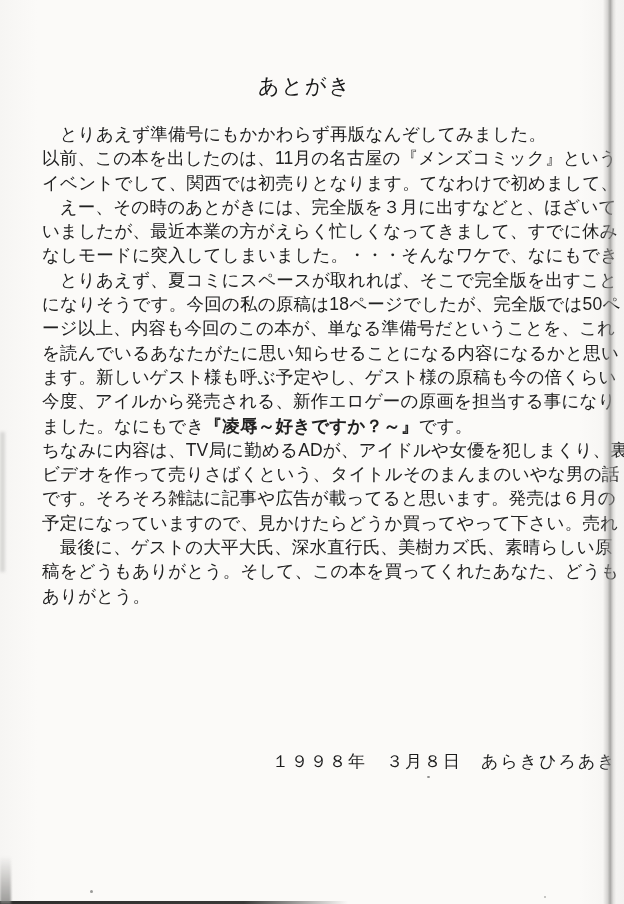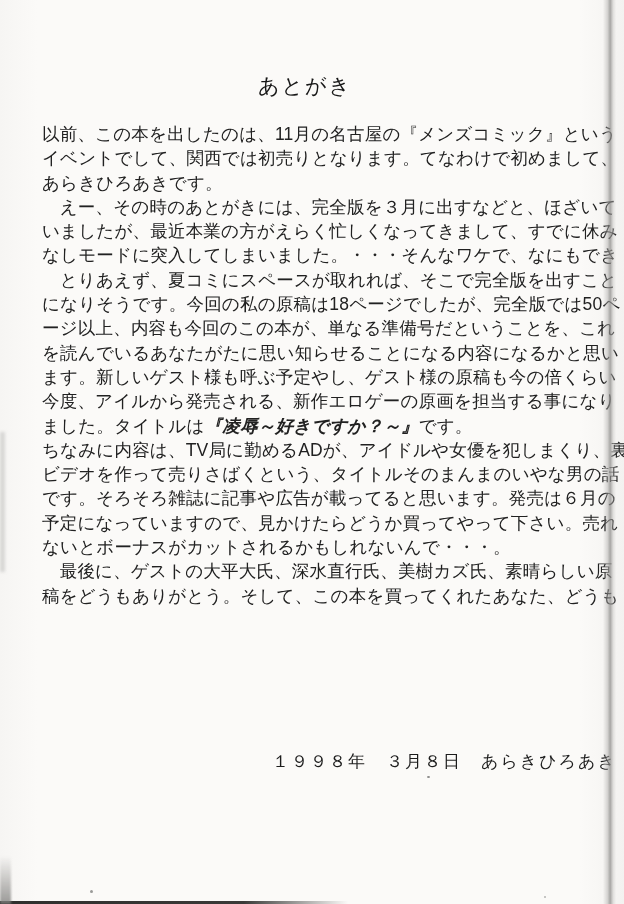--- a/index.html
+++ b/index.html
@@ -27,21 +27,21 @@
   .body-text{
     position:absolute;top:122px;left:42px;width:556px;
   }
   .line{
     height:24.3px;line-height:24.3px;
     font-size:17.5px;
     white-space:pre;
     letter-spacing:0.2px;
     color:var(--ink);
   }
-  .line .em{font-weight:700;font-style:italic;}
+  .line .em{font-weight:700;}
   .signature{
     position:absolute;top:750px;left:272px;
     font-size:17px;letter-spacing:2px;white-space:pre;
     color:#1c1c1c;
   }
   
   .scan-band-right{
     position:absolute;top:0;right:8px;width:13px;height:904px;
     background:linear-gradient(90deg,rgba(170,169,167,0) 0%,rgba(170,169,167,.45) 35%,rgba(140,139,137,.75) 55%,rgba(190,189,187,.4) 78%,rgba(190,189,187,0) 100%);
     filter:blur(.4px);
@@ -66,40 +66,40 @@
   .speck-c{left:544px;top:896px;width:2px;height:2px;background:#b5b5b3;}
 </style>
 </head>
 <body>
 
 <div class="page">
 
   <div class="page-title">あとがき</div>
 
   <div class="body-text">
+      <div class="line">　とりあえず準備号にもかかわらず再版なんぞしてみました。</div>
       <div class="line">以前、この本を出したのは、11月の名古屋の『メンズコミック』という</div>
       <div class="line">イベントでして、関西では初売りとなります。てなわけで初めまして、</div>
-      <div class="line">あらきひろあきです。</div>
       <div class="line">　えー、その時のあとがきには、完全版を３月に出すなどと、ほざいて</div>
       <div class="line">いましたが、最近本業の方がえらく忙しくなってきまして、すでに休み</div>
       <div class="line">なしモードに突入してしまいました。・・・そんなワケで、なにもでき</div>
       <div class="line">　とりあえず、夏コミにスペースが取れれば、そこで完全版を出すこと</div>
       <div class="line">になりそうです。今回の私の原稿は18ページでしたが、完全版では50ペ</div>
       <div class="line">ージ以上、内容も今回のこの本が、単なる準備号だということを、これ</div>
       <div class="line">を読んでいるあなたがたに思い知らせることになる内容になるかと思い</div>
       <div class="line">ます。新しいゲスト様も呼ぶ予定やし、ゲスト様の原稿も今の倍くらい</div>
       <div class="line">今度、アイルから発売される、新作エロゲーの原画を担当する事になり</div>
-      <div class="line"><span>ました。タイトルは</span><span class="em">『凌辱～好きですか？～』</span><span>です。</span></div>
+      <div class="line"><span>ました。なにもでき</span><span class="em">『凌辱～好きですか？～』</span><span>です。</span></div>
       <div class="line">ちなみに内容は、TV局に勤めるADが、アイドルや女優を犯しまくり、裏</div>
       <div class="line">ビデオを作って売りさばくという、タイトルそのまんまのいやな男の話</div>
       <div class="line">です。そろそろ雑誌に記事や広告が載ってると思います。発売は６月の</div>
       <div class="line">予定になっていますので、見かけたらどうか買ってやって下さい。売れ</div>
-      <div class="line">ないとボーナスがカットされるかもしれないんで・・・。</div>
       <div class="line">　最後に、ゲストの大平大氏、深水直行氏、美樹カズ氏、素晴らしい原</div>
       <div class="line">稿をどうもありがとう。そして、この本を買ってくれたあなた、どうも</div>
+      <div class="line">ありがとう。</div>
     </div>
 
   <div class="signature">１９９８年　３月８日　あらきひろあき</div>
 
   <div class="scan-band-right"></div>
   <div class="scan-edge-bottom"></div>
   <div class="scan-smudge-corner"></div>
   <div class="scan-smudge-left"></div>
   <div class="speck speck-a"></div>
   <div class="speck speck-b"></div>

